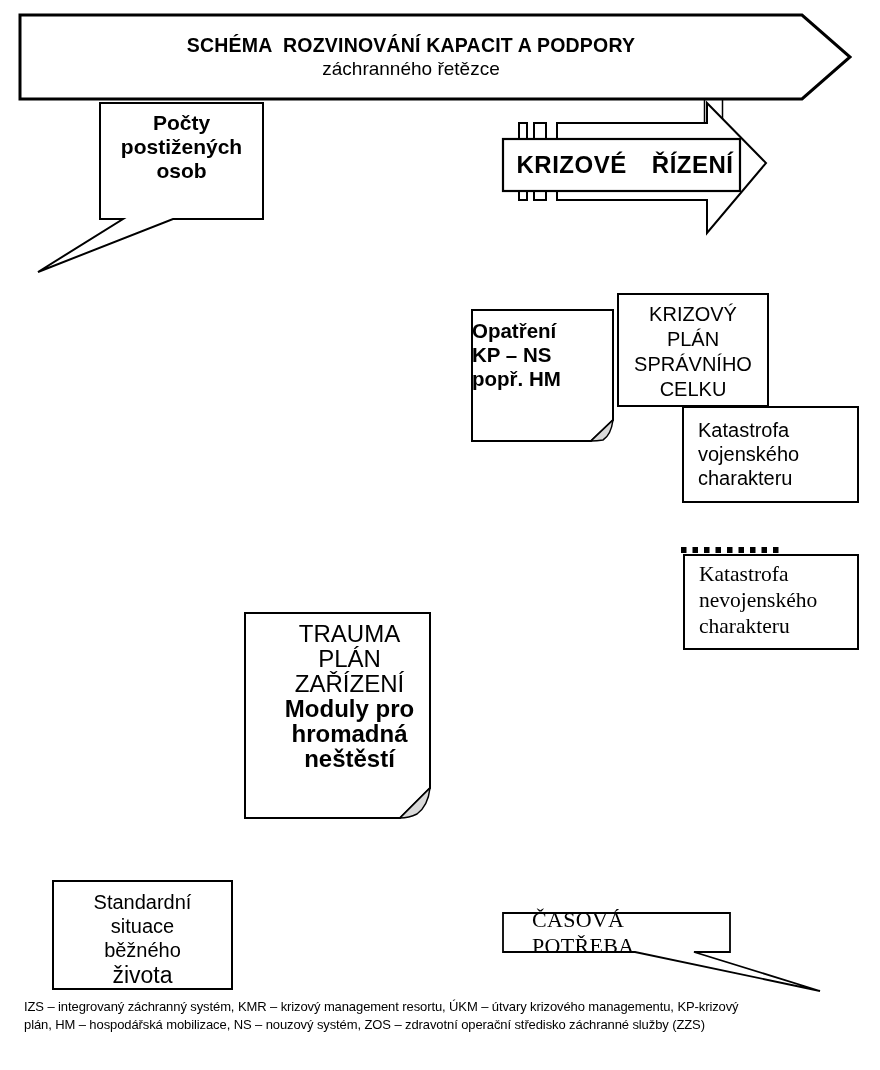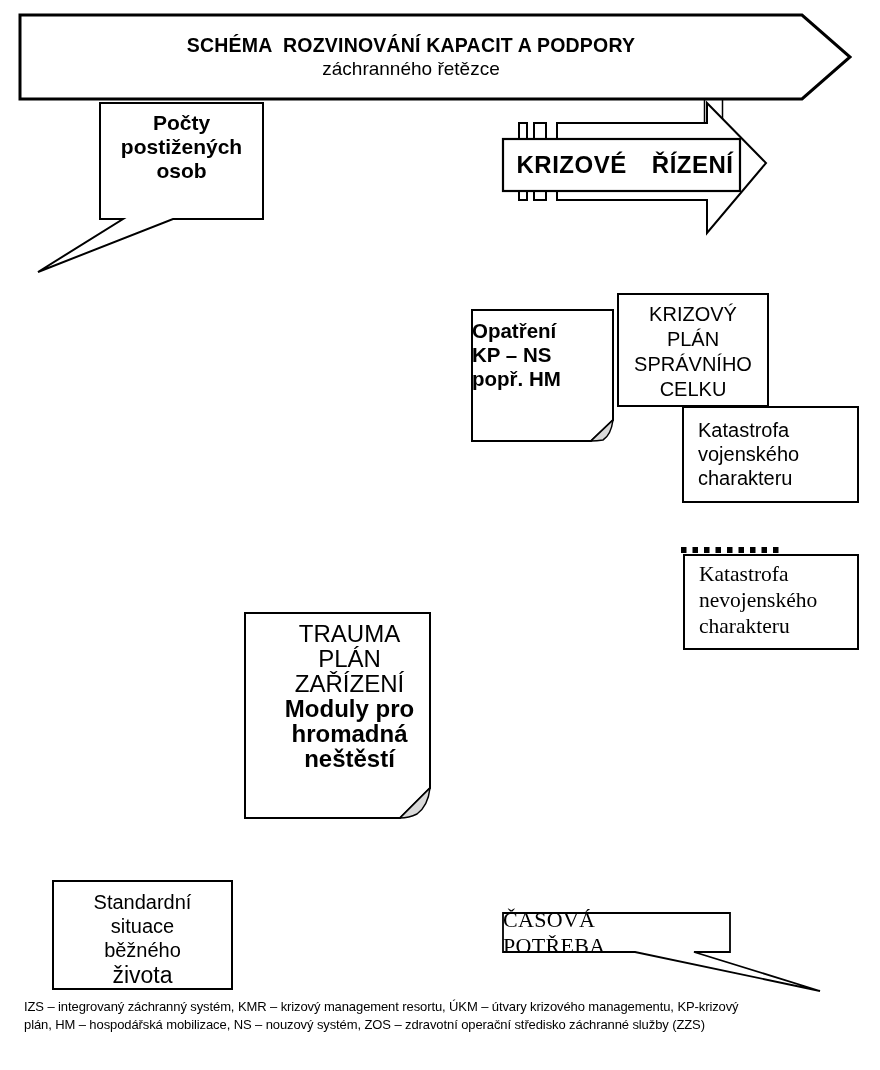--- a/index.html
+++ b/index.html
@@ -71,21 +71,21 @@
   .trauma-text {
     left: 245px; top: 621px; width: 185px; text-align: center;
     font-size: 24px; line-height: 25px; padding-left: 24px;
   }
   .trauma-text .bold { font-weight: bold; }
 
   
   .casova-label {
     left: 503px; top: 913px; width: 188px; height: 39px;
     display: flex; align-items: center; justify-content: center;
-    font-family: "Liberation Serif", serif; font-size: 22px; letter-spacing: 0.3px;
+    font-family: "Liberation Serif", serif; font-size: 22px; letter-spacing: 0.3px; padding-left: 29px;
   }
 
   
   .legend {
     left: 24px; top: 998px; width: 840px;
     font-size: 13px; line-height: 17.5px; letter-spacing: -0.1px;
   }
 </style>
 </head>
 <body>

